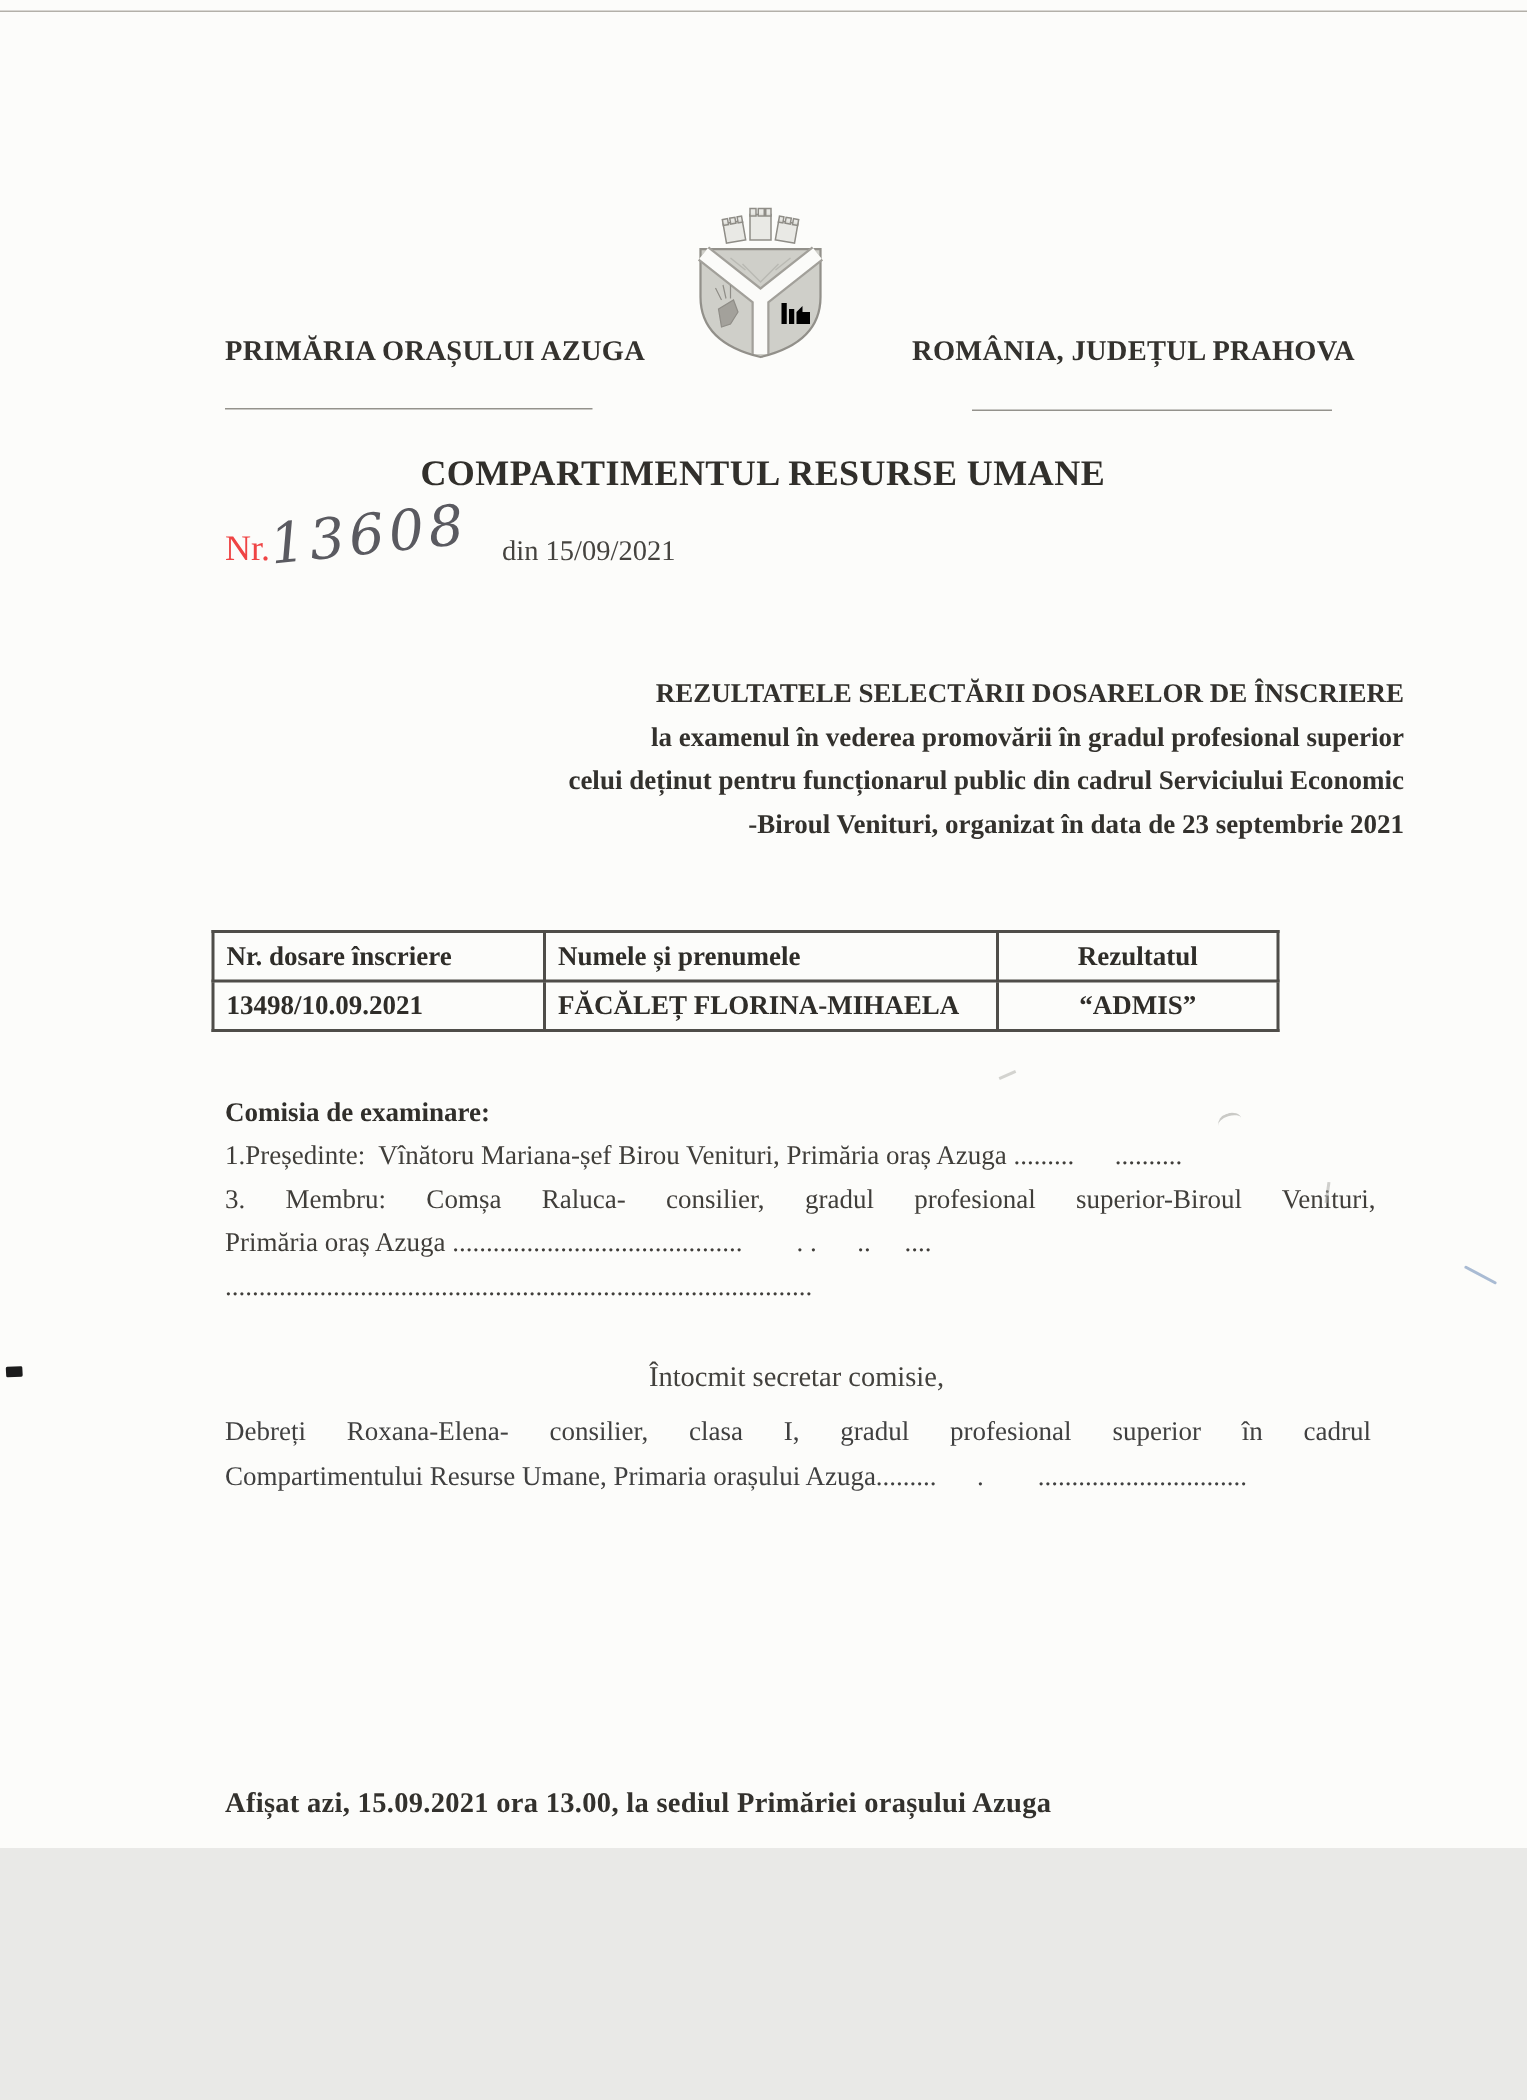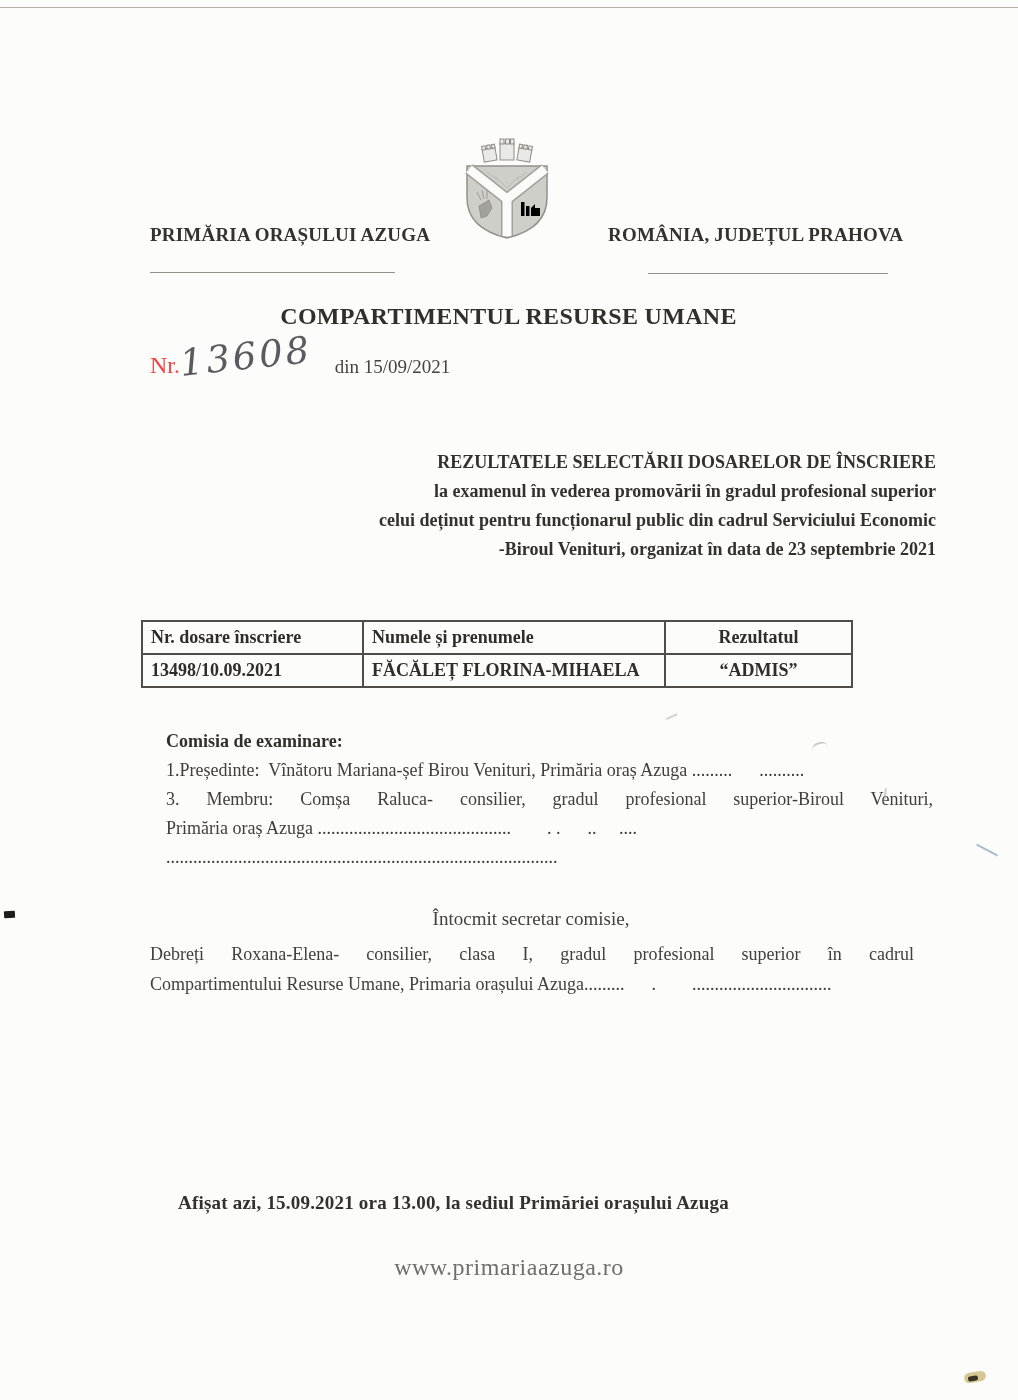--- a/index.html
+++ b/index.html
@@ -1,18 +1,18 @@
 <!DOCTYPE html>
 <html><head>
 <meta charset="utf-8">
 <style>
   html,body{margin:0;padding:0;background:#e9e9e7;}
   .page{
     position:relative;
-    width:1018px;height:1400px;
+    width:1018px;height:1232px;
     margin:0 auto;
     background:#fcfcfa;
     overflow:hidden;
     font-family:"Liberation Serif","DejaVu Serif",serif;
     color:#3d3b38;
   }
   .top-hairline{position:absolute;left:0;top:7px;width:1018px;height:1px;background:#b3b0a9;}
   .abs{position:absolute;}
 
   
@@ -41,31 +41,31 @@
 
   
   table.results{border-collapse:collapse;table-layout:fixed;
     font-weight:bold;font-size:18px;color:#2f2d29;}
   table.results td{border:2px solid #4f4d49;height:29px;padding:1px 8px;vertical-align:middle;}
   td.c1{width:203px;text-align:left;}
   td.c2{width:284px;text-align:left;}
   td.c3{width:169px;text-align:center;}
 
   
-  .commission{left:166px;top:727px;width:767px;font-size:18px;line-height:29px;color:#403e3a;}
+  .commission{left:150px;top:727px;width:767px;font-size:18px;line-height:29px;color:#403e3a;}
   .commission .heading{font-weight:bold;color:#312f2b;}
   .dots-line{white-space:pre-wrap;}
   .just-all{text-align:justify;text-align-last:justify;}
 
   
   .sec-heading{left:126px;top:908px;width:810px;text-align:center;font-size:19px;color:#43413d;}
   .secretary{left:150px;top:939px;width:764px;font-size:18px;line-height:30px;color:#404040;}
 
   
-  .afisat{left:150px;top:1192px;font-weight:bold;font-size:19px;color:#33312d;letter-spacing:.2px;margin-left:28px;}
+  .afisat{left:150px;top:1192px;font-weight:bold;font-size:19px;color:#33312d;letter-spacing:.2px;}
   .website{left:0;top:1254px;width:1018px;text-align:center;font-size:24px;color:#6e6e6c;letter-spacing:.5px;}
 
   
   .mark-dash{left:4px;top:911px;width:11px;height:7px;background:#1c1c1c;border-radius:1px;transform:rotate(-3deg);}
   .mark-blue{left:975px;top:849px;width:24px;height:2px;background:#7d98bf;opacity:.65;transform:rotate(28deg);border-radius:2px;}
   .pencil-a{left:812px;top:742px;width:16px;height:10px;border-top:2px solid #a9a9a5;border-radius:50%;opacity:.6;transform:rotate(-18deg);}
   .pencil-b{left:884px;top:788px;width:2px;height:14px;background:#a9a9a5;opacity:.55;transform:rotate(8deg);}
   .pencil-c{left:664px;top:708px;width:12px;height:8px;border-bottom:2px solid #b0b0ac;opacity:.55;transform:rotate(-24deg);}
   .mark-yellow{left:964px;top:1372px;width:22px;height:10px;background:#cdb978;opacity:.8;border-radius:5px;transform:rotate(-10deg);}
   .mark-yellow-core{left:968px;top:1376px;width:10px;height:5px;background:#3a3226;border-radius:2px;transform:rotate(-10deg);}

